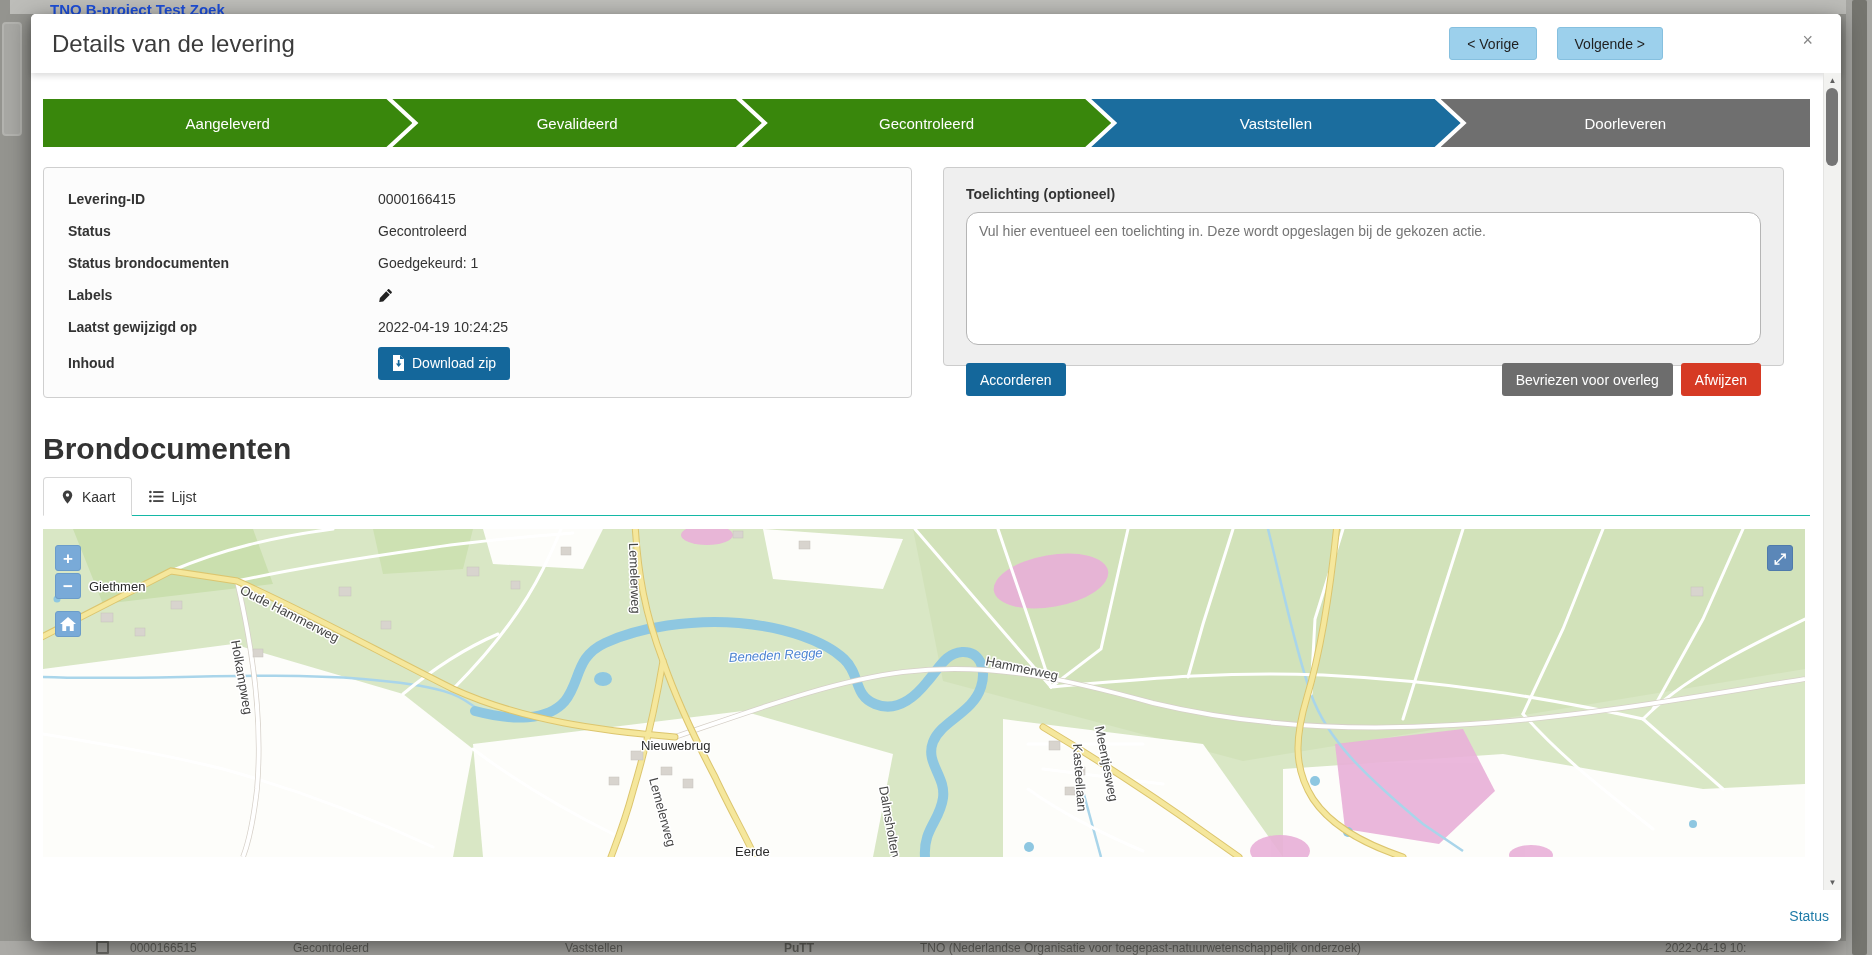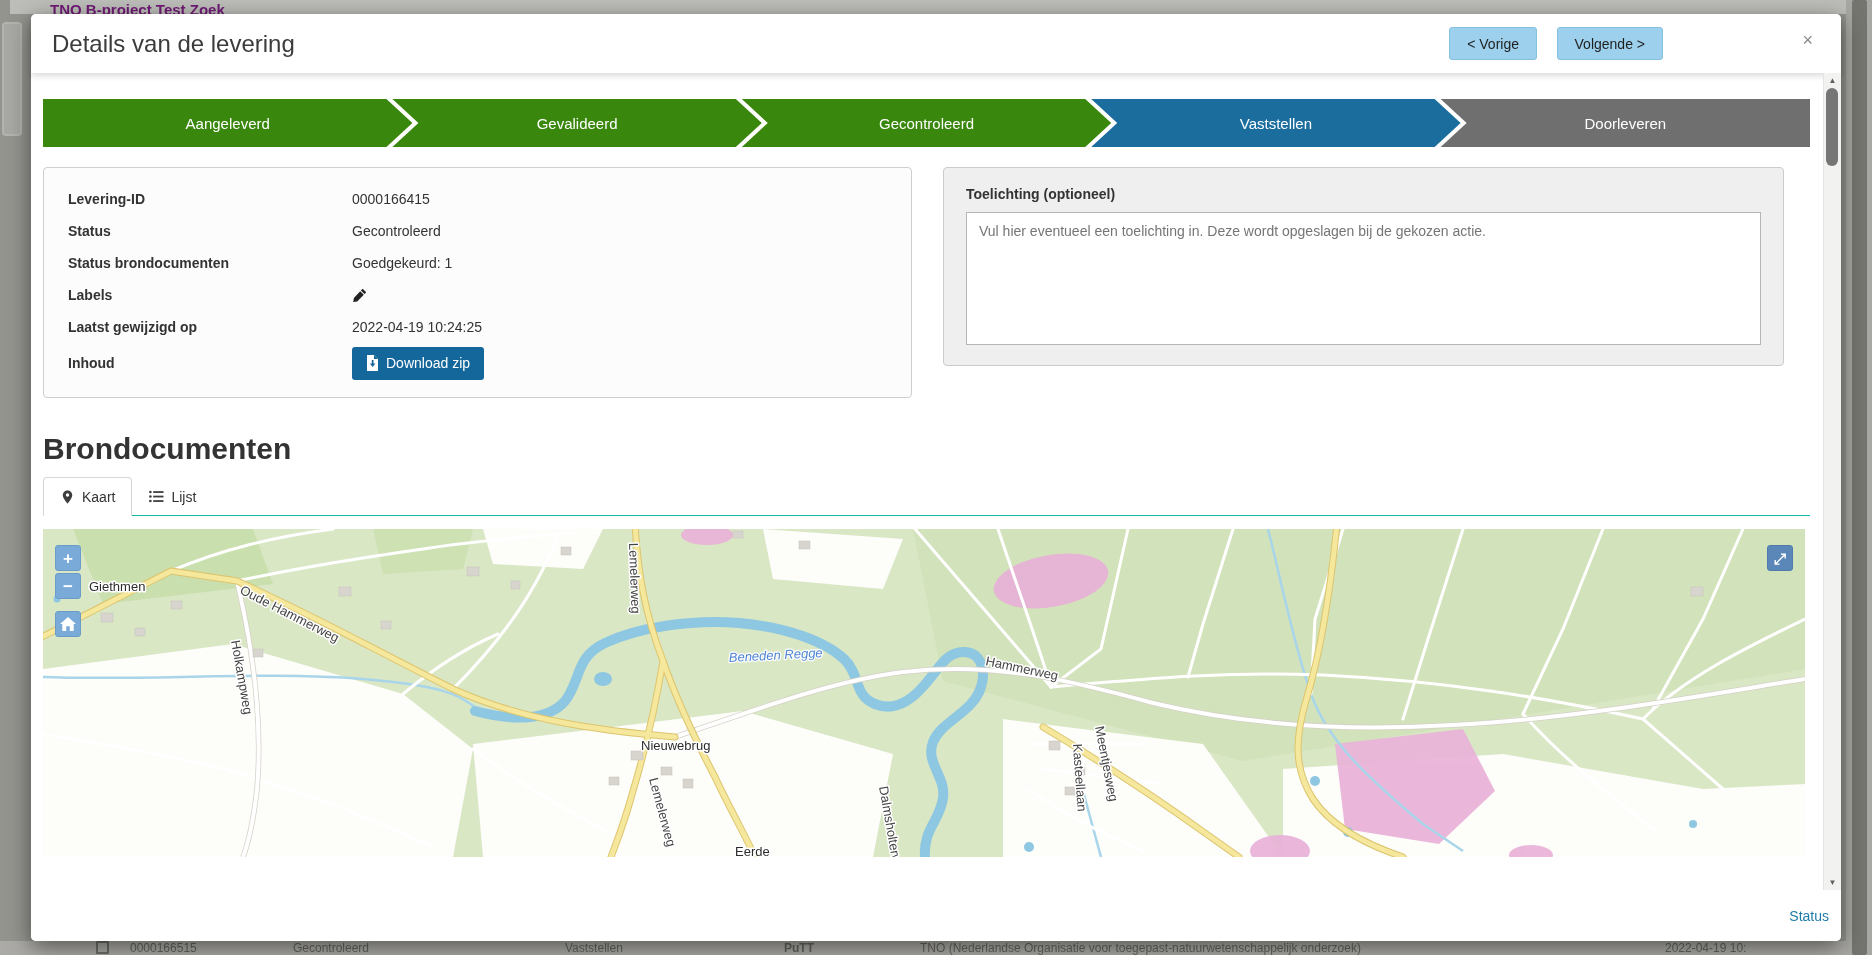--- a/index.html
+++ b/index.html
@@ -4,21 +4,21 @@
 <style>
   html,body{margin:0;padding:0;}
   body{
     width:1872px;height:955px;position:relative;overflow:hidden;
     background:#94948f;
     font-family:"Liberation Sans",sans-serif;
     -webkit-font-smoothing:antialiased;
   }
   
   .bg-top{position:absolute;top:0;left:10px;right:26px;height:14px;background:#bdbdb9;overflow:hidden;}
-  .bg-top .bg-link{position:absolute;left:40px;top:1px;font-size:15px;font-weight:bold;color:#701a75;}
+  .bg-top .bg-link{position:absolute;left:40px;top:1px;font-size:15px;font-weight:bold;color:#1d4ed8;}
   .bg-left-box{position:absolute;left:2px;top:22px;width:16px;height:110px;border:2px solid #b3b3af;border-radius:4px;background:#a8a8a4;}
   .bg-bottom{position:absolute;bottom:0;left:0;right:26px;height:14px;background:#abaaa6;overflow:hidden;}
   .bg-bottom span{position:absolute;top:0;font-size:12px;color:#63635e;white-space:nowrap;}
   .bg-checkbox{position:absolute;left:96px;top:2px;width:9px;height:9px;border:2px solid #6d6d68;border-radius:1px;}
   .page-scroll{position:absolute;top:0;right:0;width:26px;height:955px;background:#a7a7a3;}
   .page-scroll .thumb{position:absolute;right:5px;top:0;width:15px;height:100%;background:#75756f;border-radius:2px;}
 
   
   .modal{position:absolute;left:31px;top:14px;width:1810px;height:927px;background:#fff;border-radius:5px;
          box-shadow:0 6px 22px rgba(0,0,0,.5);}
@@ -42,34 +42,34 @@
   .step:first-child{margin-left:0;clip-path:polygon(0 0,calc(100% - 26px) 0,100% 50%,calc(100% - 26px) 100%,0 100%);}
   .step:last-child{clip-path:polygon(0 0,100% 0,100% 100%,0 100%,26px 50%);}
   .step.done{background:var(--step_done,#39870c);}
   .step.current{background:var(--step_current,#1b6d9e);}
   .step.todo{background:var(--step_todo,#6f6f6f);}
 
   
   .panels{display:flex;margin-top:20px;align-items:flex-start;}
   .details-panel{width:869px;height:231px;box-sizing:border-box;background:#fcfcfc;border:1px solid #cfcfcf;
                  border-radius:4px;padding:15px 24px;}
-  .detail-row{display:flex;align-items:center;min-height:32px;font-size:14px;color:#333;}
+  .detail-row{display:flex;align-items:center;min-height:32px;font-size:14px;color:#333;gap:26px;}
   .detail-row .lbl{flex:0 0 284px;font-weight:bold;}
   .pencil-icon{display:inline-block;cursor:pointer;line-height:0;}
   .btn{border:none;border-radius:3px;color:#fff;font-size:14px;height:33px;padding:0 14px;cursor:pointer;
        font-family:"Liberation Sans",sans-serif;display:inline-flex;align-items:center;gap:7px;}
   .btn.blue{background:var(--primary_button,#14679b);}
   .btn.gray{background:var(--neutral_button,#6d6d6d);}
   .btn.red{background:var(--danger_button,#d63a24);}
 
   .toelichting-panel{margin-left:31px;width:841px;height:199px;box-sizing:border-box;background:#efefef;
                      border:1px solid #ccc;border-radius:4px;padding:16px 22px;}
   .toelichting-label{font-size:14px;font-weight:bold;color:#333;margin-top:2px;}
   .toelichting-panel textarea{display:block;margin-top:10px;width:100%;height:133px;box-sizing:border-box;
-      border:1px solid #b5b5b5;border-radius:0;padding:10px 12px;font-size:14px;color:#333;resize:none;
+      border:1px solid #b5b5b5;border-radius:12px;padding:10px 12px;font-size:14px;color:#333;resize:none;
       font-family:"Liberation Sans",sans-serif;background:#fff;}
   .toelichting-panel textarea::placeholder{color:#757575;}
   .action-row{display:flex;margin-top:18px;align-items:center;}
   .action-row .spacer{flex:1;}
   .action-row .btn + .btn{margin-left:8px;}
 
   
   .section-heading{margin-top:34px;font-size:30px;color:#333;font-weight:700;}
   .tabbar{margin-top:10px;border-bottom:1px solid #14b8a6;height:39px;display:flex;align-items:flex-end;}
   .tab{height:39px;box-sizing:border-box;display:inline-flex;align-items:center;gap:7px;padding:0 16px;
@@ -183,20 +183,26 @@
                 </svg>
             </span>
             <span>Download zip</span>
           </button>
         </div>
       </div>
 
       <div class="toelichting-panel">
         <div class="toelichting-label">Toelichting (optioneel)</div>
         <textarea placeholder="Vul hier eventueel een toelichting in. Deze wordt opgeslagen bij de gekozen actie." style=""></textarea>
+        <div class="action-row">
+          <button class="btn blue">Accorderen</button>
+          <span class="spacer"></span>
+          <button class="btn gray">Bevriezen voor overleg</button>
+          <button class="btn red">Afwijzen</button>
+        </div>
       </div>
     </div>
 
     <div class="section-heading">Brondocumenten</div>
 
     <div class="tabbar">
       <div class="tab active">
         <svg width="15" height="16" viewBox="0 0 16 16">
             <path fill="#3d3d3d" d="M8 1C5.2 1 3 3.2 3 6c0 3.4 5 9 5 9s5-5.6 5-9c0-2.8-2.2-5-5-5z"></path>
             <circle cx="8" cy="5.9" r="1.8" fill="#fff"></circle>

